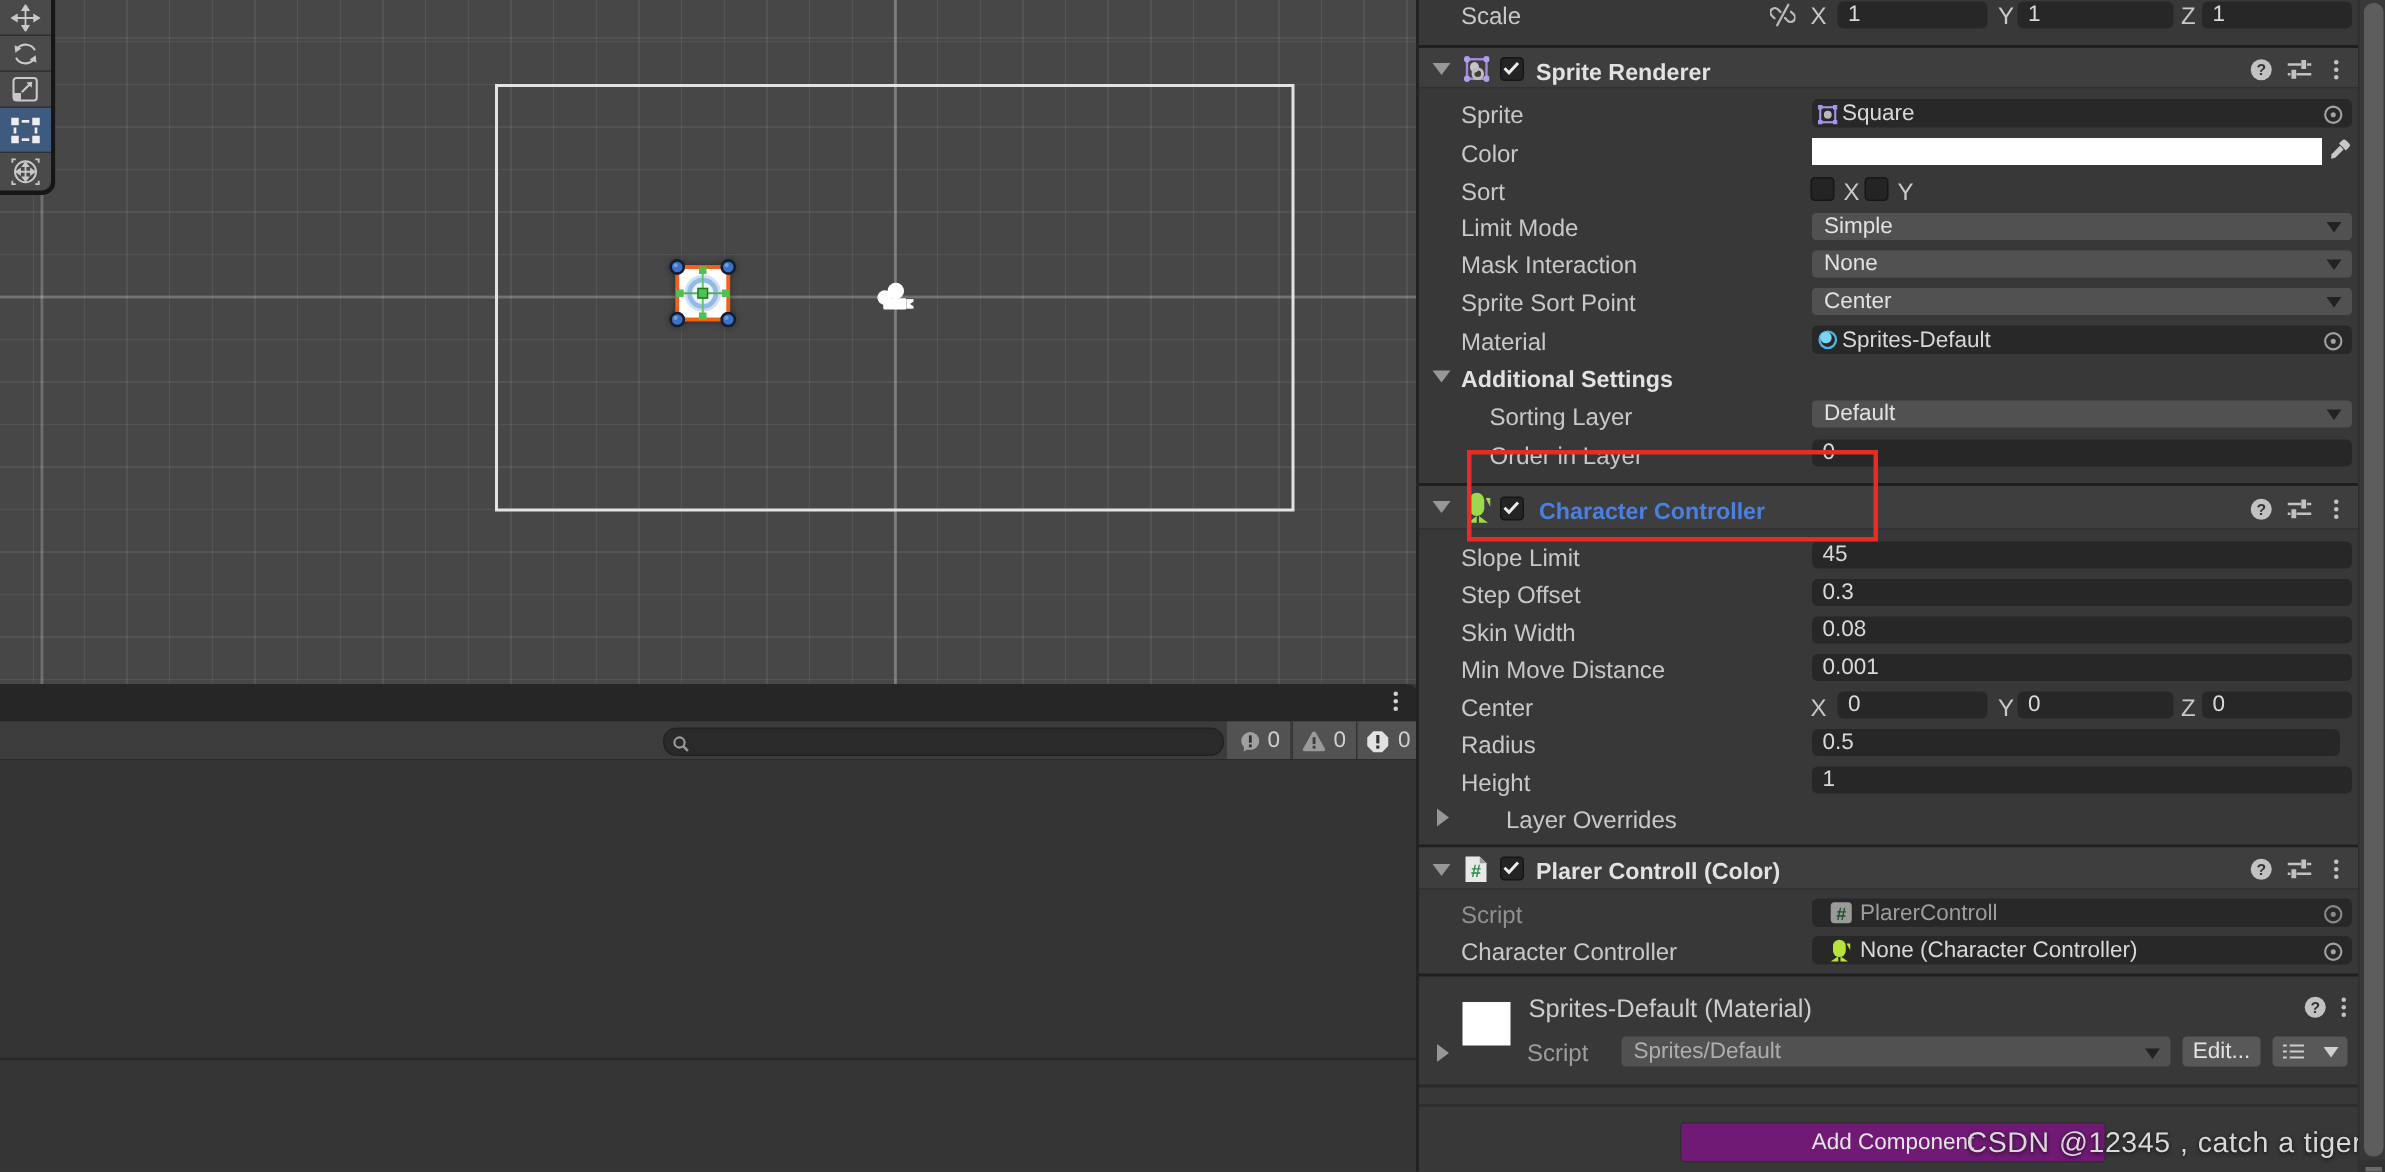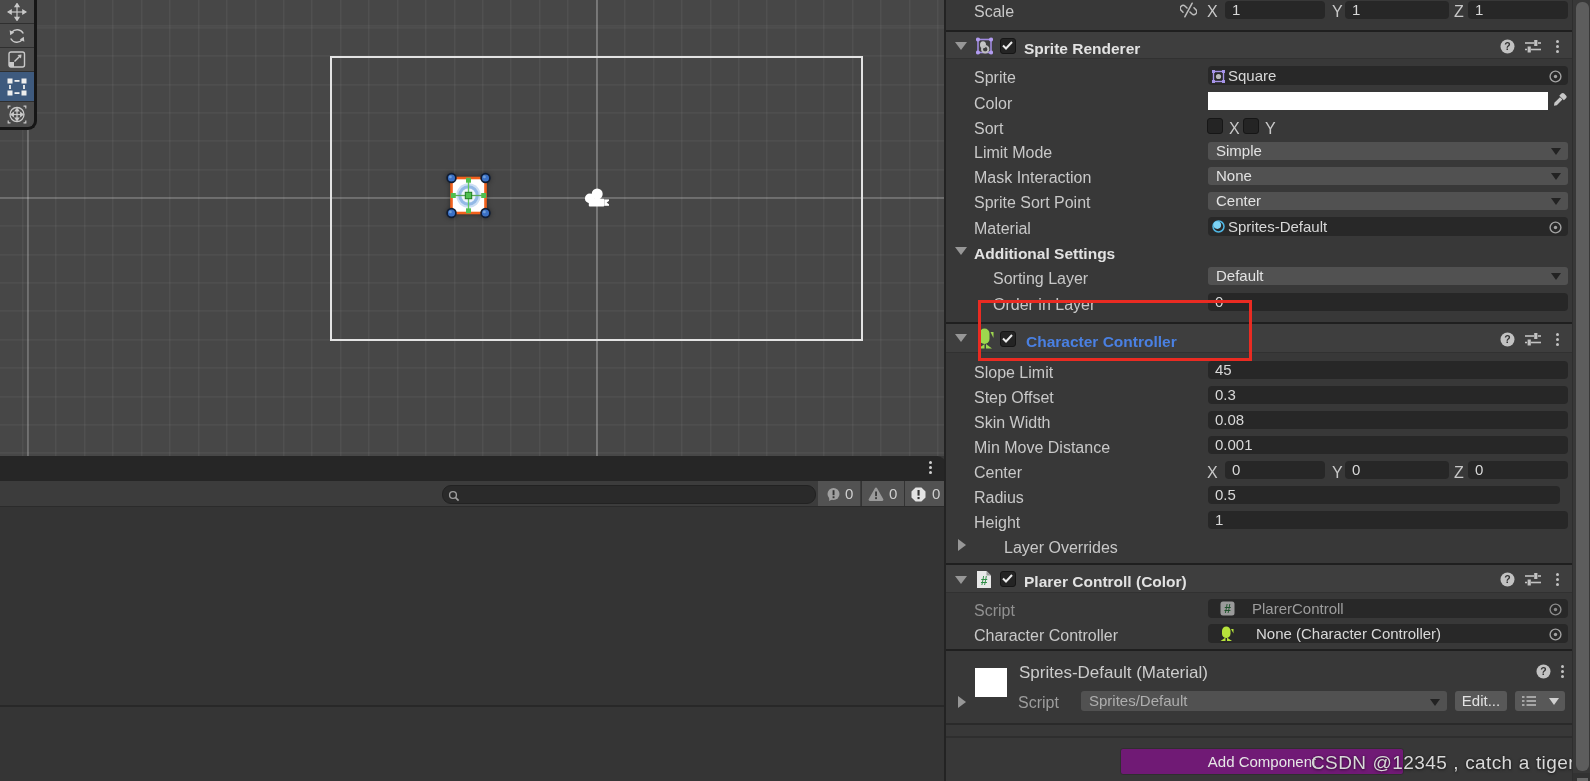--- a/index.html
+++ b/index.html
@@ -359,35 +359,35 @@
 <div class="abs" style="left:1556px;top:573px;width:3px;height:3px;background:#c2c2c2;border-radius:50%"></div>
 <div class="abs" style="left:1556px;top:578px;width:3px;height:3px;background:#c2c2c2;border-radius:50%"></div>
 <div class="abs" style="left:1556px;top:583px;width:3px;height:3px;background:#c2c2c2;border-radius:50%"></div>
 
 <div class="lbl" style="left:974px;top:601px;color:#909090">Script</div>
 <div class="ofld" style="left:1208px;top:599px;width:360px;color:#9d9d9d">
   <svg class="abs" style="left:12px;top:2px" width="15" height="15" viewBox="0 0 15 15">
     <rect x="0.5" y="0.5" width="14" height="14" rx="2.5" fill="#9a9a9a"></rect>
     <text x="7.5" y="12" text-anchor="middle" font-size="12" font-weight="bold" fill="#20522c" font-family="Liberation Sans">#</text>
   </svg>
-  <span style="padding-left:44px">PlarerControll</span>
+  <span style="padding-left:32px">PlarerControll</span>
   <svg class="abs" style="left:341px;top:3.5px" width="13" height="13" viewBox="0 0 13 13">
       <circle cx="6.5" cy="6.5" r="5.4" fill="none" stroke="#8a8a8a" stroke-width="1.4"></circle>
       <circle cx="6.5" cy="6.5" r="1.7" fill="#8a8a8a"></circle>
     </svg>
 </div>
 <div class="lbl" style="left:974px;top:626px">Character Controller</div>
 <div class="ofld" style="left:1208px;top:624px;width:360px">
   <svg class="abs" style="left:12px;top:2px" width="14" height="16" viewBox="0 0 14 16">
     <rect x="2" y="0.5" width="8.5" height="11.5" rx="4.25" fill="#b7e33b"></rect>
     <polygon points="11,3 13.5,3 13.5,7.5" fill="#b7e33b"></polygon>
     <polygon points="0.5,15 5.5,11.5 5.5,15" fill="#b7e33b"></polygon>
     <polygon points="7,11.5 12,15 7,15" fill="#b7e33b"></polygon>
   </svg>
-  <span style="padding-left:48px">None (Character Controller)</span>
+  <span style="padding-left:32px">None (Character Controller)</span>
   <svg class="abs" style="left:341px;top:3.5px" width="13" height="13" viewBox="0 0 13 13">
       <circle cx="6.5" cy="6.5" r="5.4" fill="none" stroke="#a2a2a2" stroke-width="1.4"></circle>
       <circle cx="6.5" cy="6.5" r="1.7" fill="#a2a2a2"></circle>
     </svg>
 </div>
 <div class="sep" style="top:649px"></div>
 
 <div class="abs" style="left:975px;top:668px;width:32px;height:29px;background:#fff"></div>
 <div class="lbl" style="left:1019px;top:663px;font-size:17px;color:#cccccc">Sprites-Default (Material)</div>
 <svg class="abs" style="left:1536px;top:664px" width="15" height="15" viewBox="0 0 15 15">

